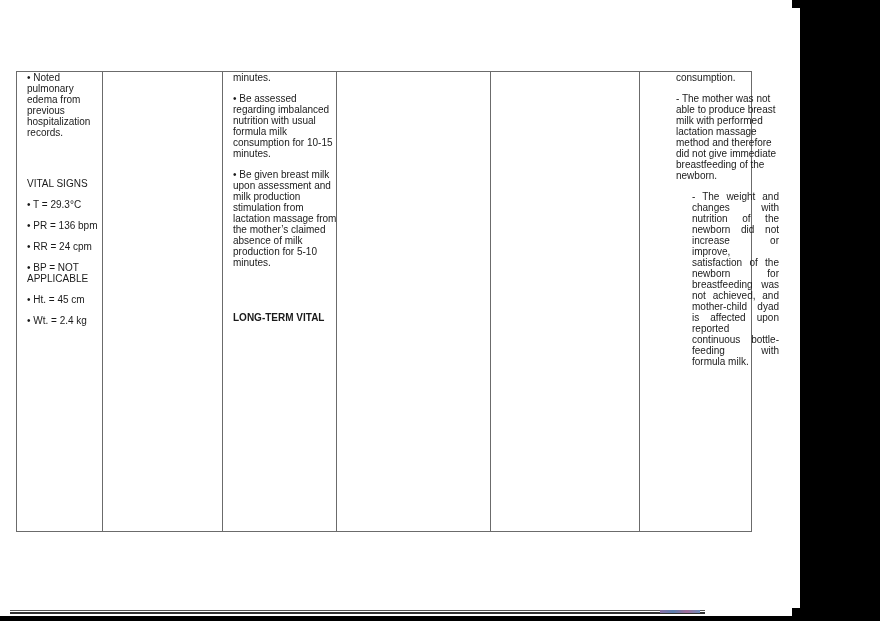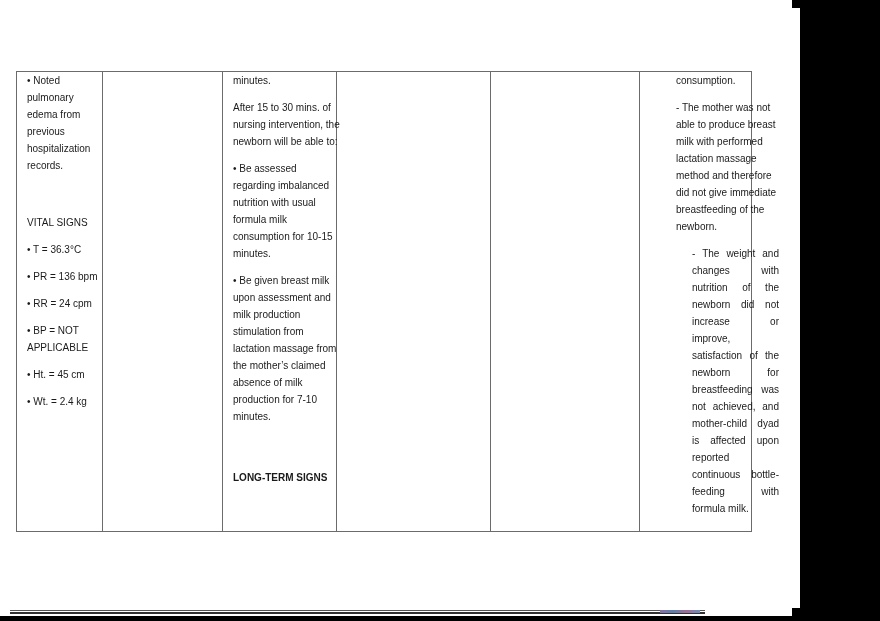--- a/index.html
+++ b/index.html
@@ -66,21 +66,21 @@
       position: absolute;
       top: 0;
       bottom: 0;
       width: 1px;
       background: #6b6b6b;
     }
     .cell {
       position: absolute;
       top: 0;
       font-size: 10px;
-      line-height: 17px;
+      line-height: 11px;
       color: #1a1a1a;
     }
     .cell p {
       margin: 0 0 10px 0;
     }
     .c1 { left: 10px; width: 74px; }
     .c3 { left: 216px; width: 108px; }
     .c6 { left: 659px; width: 103px; }
     .c6 .justify {
       text-align: justify;
@@ -104,37 +104,36 @@
     <div class="col-line" style="left:85px"></div>
     <div class="col-line" style="left:205px"></div>
     <div class="col-line" style="left:319px"></div>
     <div class="col-line" style="left:473px"></div>
     <div class="col-line" style="left:622px"></div>
 
     <div class="cell c1">
       <p>• Noted pulmonary edema from previous hospitalization records.</p>
       <div class="spacer-big"></div>
       <p>VITAL SIGNS</p>
-      <p>• T = 36.3°C</p>
+      <p>• T = 29.3°C</p>
       <p>• PR = 136 bpm</p>
       <p>• RR = 24 cpm</p>
       <p>• BP = NOT APPLICABLE</p>
       <p>• Ht. = 45 cm</p>
       <p>• Wt. = 2.4 kg</p>
     </div>
 
     <div class="cell" style="left:86px;width:119px;height:100%"></div>
 
     <div class="cell c3">
       <p>minutes.</p>
-      <p>After 15 to 30 mins. of nursing intervention, the newborn will be able to:</p>
       <p>• Be assessed regarding imbalanced nutrition with usual formula milk consumption for 10-15 minutes.</p>
-      <p>• Be given breast milk upon assessment and milk production stimulation from lactation massage from the mother’s claimed absence of milk production for 7-10 minutes.</p>
+      <p>• Be given breast milk upon assessment and milk production stimulation from lactation massage from the mother’s claimed absence of milk production for 5-10 minutes.</p>
       <div class="spacer-lg"></div>
-      <p class="bold">LONG-TERM SIGNS</p>
+      <p class="bold">LONG-TERM VITAL</p>
     </div>
 
     <div class="cell" style="left:320px;width:153px;height:100%"></div>
 
     <div class="cell" style="left:474px;width:148px;height:100%"></div>
 
     <div class="cell c6">
       <p>consumption.</p>
       <p>- The mother was not able to produce breast milk with performed lactation massage method and therefore did not give immediate breastfeeding of the newborn.</p>
       <p class="justify">- The weight and changes with nutrition of the newborn did not increase or improve, satisfaction of the newborn for breastfeeding was not achieved, and mother-child dyad is affected upon reported continuous bottle-feeding with formula milk.</p>

